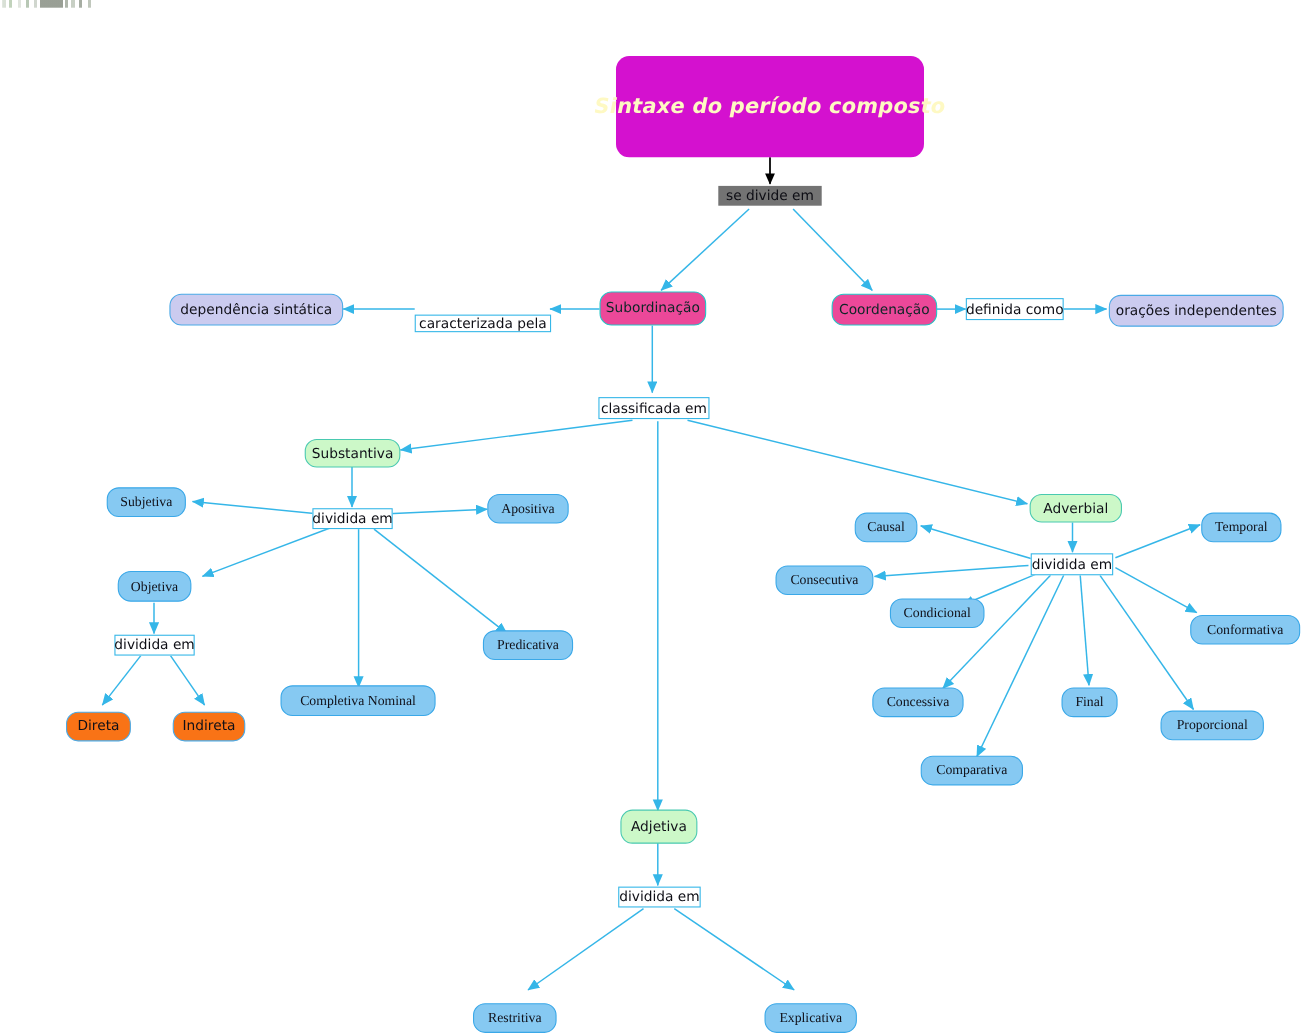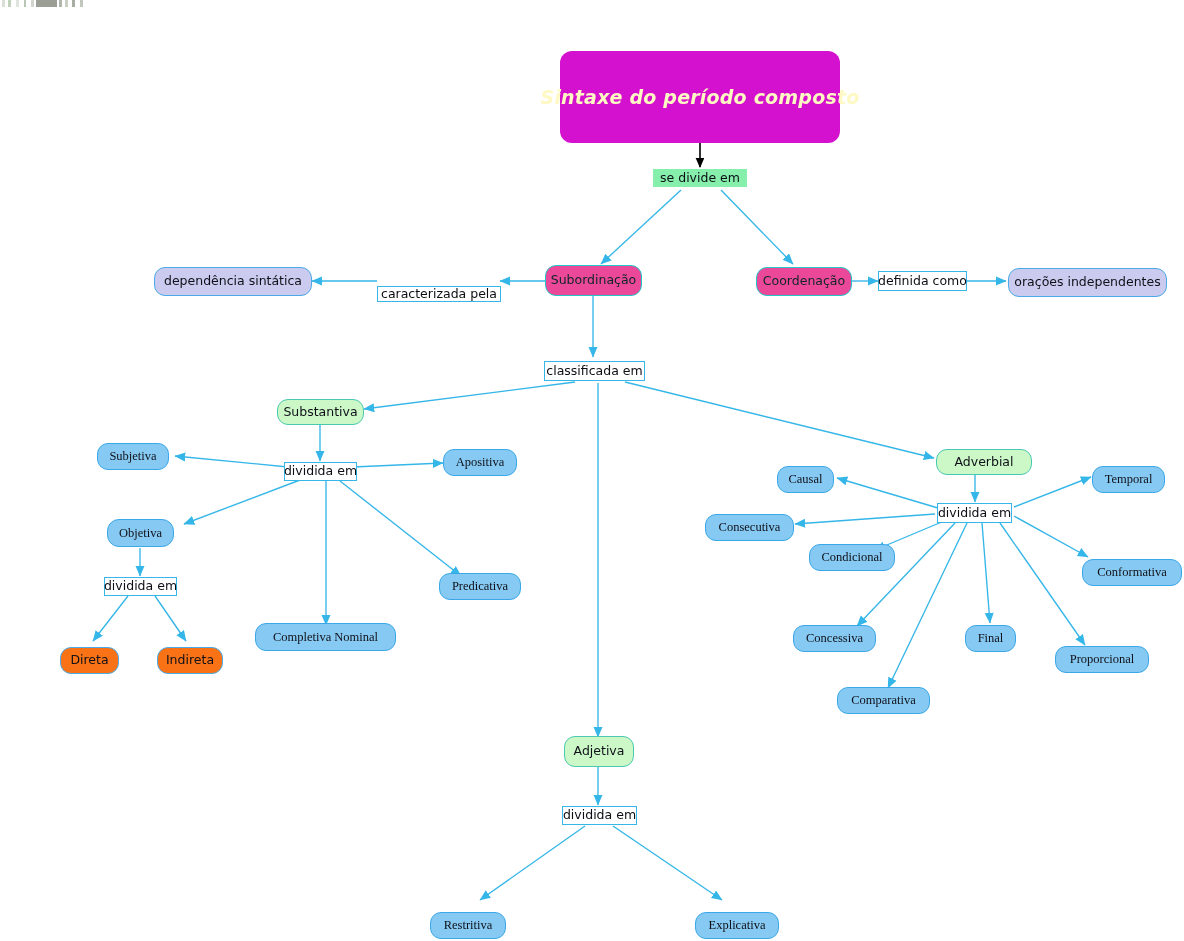--- a/index.html
+++ b/index.html
@@ -103,21 +103,21 @@
     white-space: nowrap;
     font-size: 12.5px;
     line-height: 1;
     color: #0d0d14;
   }
   .lbl-boxed {
     background: #ffffff;
     border: 1.2px solid #36b7e8;
   }
   .lbl-plain {
-    background: #86efac;
+    background: #737373;
     border: none;
   }
 </style>
 </head>
 <body>
 
 <div id="canvas">
 
   <div id="chrome-artifact"></div>
 
@@ -203,21 +203,21 @@
   <div class="node node-concept c-teal" style="left:545px; top:265px; width:97px; height:31px;">Subordinação</div>
 
   <div class="node node-concept c-teal" style="left:756px; top:267px; width:96px; height:29px;">Coordenação</div>
 
   <div class="node node-concept c-lavender" style="left:154px; top:267px; width:158px; height:29px;">dependência sintática</div>
 
   <div class="node node-concept c-lavender" style="left:1008px; top:268px; width:159px; height:29px;">orações independentes</div>
 
   <div class="node node-concept c-green" style="left:277px; top:399px; width:87px; height:26px;">Substantiva</div>
 
-  <div class="node node-concept c-green" style="left:936px; top:449px; width:96px; height:26px;">Adverbial</div>
+  <div class="node node-concept c-green" style="left:936px; top:449px; width:84px; height:26px;">Adverbial</div>
 
   <div class="node node-concept c-green" style="left:564px; top:736px; width:70px; height:31px;">Adjetiva</div>
 
   <div class="node node-concept c-blue" style="left:97px; top:443px; width:72px; height:27px;">Subjetiva</div>
 
   <div class="node node-concept c-blue" style="left:107px; top:519px; width:67px; height:28px;border-radius:12px;">Objetiva</div>
 
   <div class="node node-concept c-blue" style="left:443px; top:449px; width:74px; height:27px;">Apositiva</div>
 
   <div class="node node-concept c-blue" style="left:439px; top:573px; width:82px; height:27px;">Predicativa</div>

